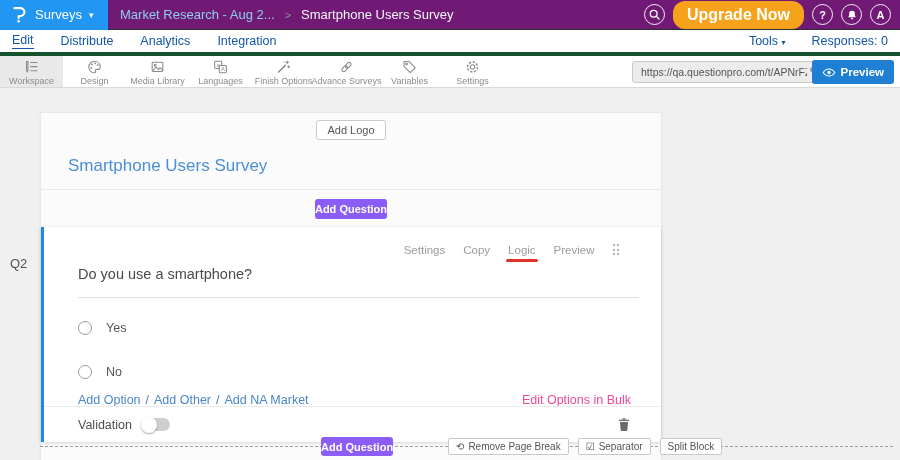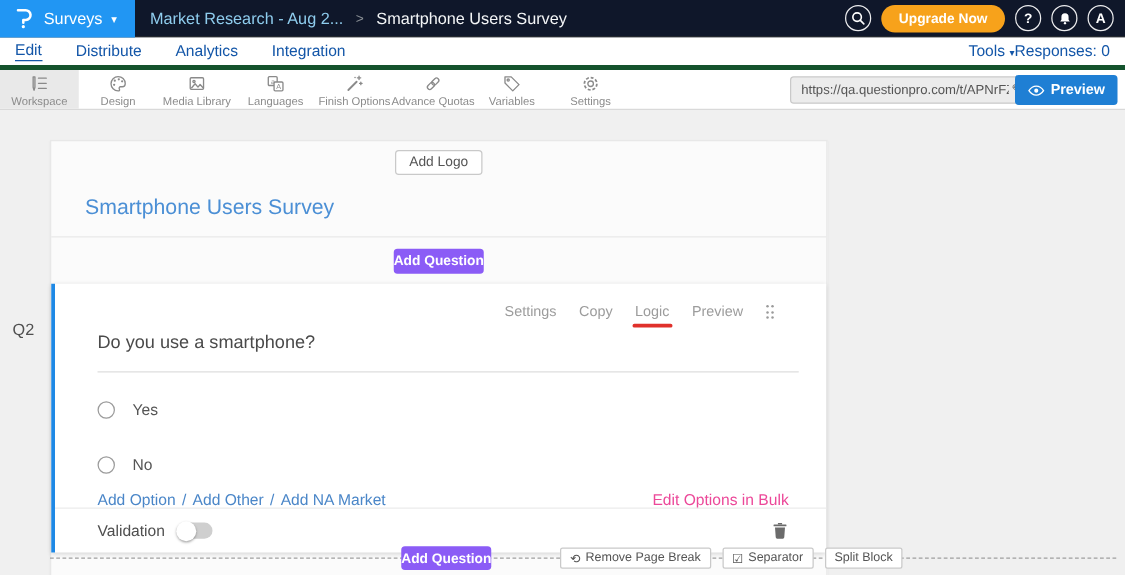--- a/index.html
+++ b/index.html
@@ -1,39 +1,39 @@
 <!DOCTYPE html>
 <html><head>
 <meta charset="utf-8">
 <style>
   * { margin:0; padding:0; box-sizing:border-box; }
   html,body { width:900px; height:460px; }
   body { font-family:"Liberation Sans","DejaVu Sans",sans-serif; background:#f0f0f0; }
   .screen { position:relative; width:900px; height:460px; overflow:hidden; background:#f0f0f0; }
 
   
-  .topbar { height:30px; background:#0f172a; display:flex; align-items:center; border-bottom:1px solid #2c2f32; }
+  .topbar { height:30px; background:#701a75; display:flex; align-items:center; border-bottom:1px solid #2c2f32; }
   .brand { width:108px; height:30px; background:#2196f3; display:flex; align-items:center; gap:7px; padding-left:11px; flex:0 0 auto; cursor:pointer; }
   .brand .logo-svg { display:block; }
   .brand-label { color:#fff; font-size:13px; }
   .brand-caret { color:#fff; font-size:9px; margin-top:1px; }
   .crumbs { display:flex; align-items:center; gap:10px; margin-left:12px; font-size:13px; white-space:nowrap; }
   .crumb-folder { color:#8fcdee; cursor:pointer; }
   .crumb-sep { color:#8b9196; font-size:11px; }
   .crumb-survey { color:#f4f6f7; }
   .top-actions { margin-left:auto; display:flex; align-items:center; gap:8px; padding-right:9px; }
   .round-ic { width:21px; height:21px; border:1.5px solid rgba(255,255,255,.92); border-radius:50%; display:flex; align-items:center; justify-content:center; color:#fff; font-size:11px; font-weight:bold; cursor:pointer; flex:0 0 auto; }
-  .upgrade-btn { background:#f7a21b; color:#fff; font-size:11px; font-weight:bold; border:none; border-radius:12px; padding:5px 14px; cursor:pointer; }
+  .upgrade-btn { background:#f7a21b; color:#fff; font-size:16px; font-weight:bold; border:none; border-radius:12px; padding:5px 14px; cursor:pointer; }
 
   
   .navbar { height:26px; background:#fff; border-bottom:4px solid #14532d; display:flex; align-items:center; padding:0 12px; }
   .nav-left { display:flex; align-items:center; gap:27px; }
   .nav-item { font-size:12.5px; color:#1356a8; cursor:pointer; }
   .nav-item.active { border-bottom:1.5px solid #1356a8; padding-bottom:1px; }
-  .nav-right { margin-left:auto; display:flex; align-items:flex-start; }
+  .nav-right { margin-left:auto; display:flex; align-items:flex-start; gap:26px; }
   .nav-tools { font-size:12.5px; color:#1356a8; cursor:pointer; }
   .nav-tools .brand-caret { color:#1356a8; font-size:8px; }
   .nav-responses { font-size:12.5px; color:#1356a8; }
 
   
   .toolbar { height:32px; background:#fff; border-bottom:1px solid #d9d9d9; display:flex; align-items:stretch; position:relative; }
   .tool-item { width:63px; display:flex; flex-direction:column; align-items:center; justify-content:center; gap:1px; cursor:pointer; padding-top:2px; }
   .tool-item.active { background:#e9e9e9; }
   .tool-item svg { display:block; }
   .tool-label { font-size:9px; color:#8b8b8b; white-space:nowrap; }
@@ -180,21 +180,21 @@
       </svg>
       <span class="tool-label">Finish Options</span>
     </div>
     <div class="tool-item">
       <svg width="17" height="16" viewBox="0 0 18 18" stroke="#8a8a8a" stroke-width="1.2" fill="none">
         <g transform="rotate(-45 9 9)">
           <rect x="2.6" y="6.9" width="7.2" height="4.2" rx="2.1"></rect>
           <rect x="8.2" y="6.9" width="7.2" height="4.2" rx="2.1"></rect>
         </g>
       </svg>
-      <span class="tool-label">Advance Quotas</span>
+      <span class="tool-label">Advance Surveys</span>
     </div>
     <div class="tool-item">
       <svg width="17" height="16" viewBox="0 0 18 18" stroke="#8a8a8a" stroke-width="1.2" fill="none" stroke-linejoin="round">
         <path d="M2.8 2.8h5.6l7 7-5.6 5.6-7-7z"></path>
         <circle cx="5.7" cy="5.7" r="1"></circle>
       </svg>
       <span class="tool-label">Variables</span>
     </div>
     <div class="tool-item">
       <svg width="17" height="16" viewBox="0 0 18 18" fill="none">

